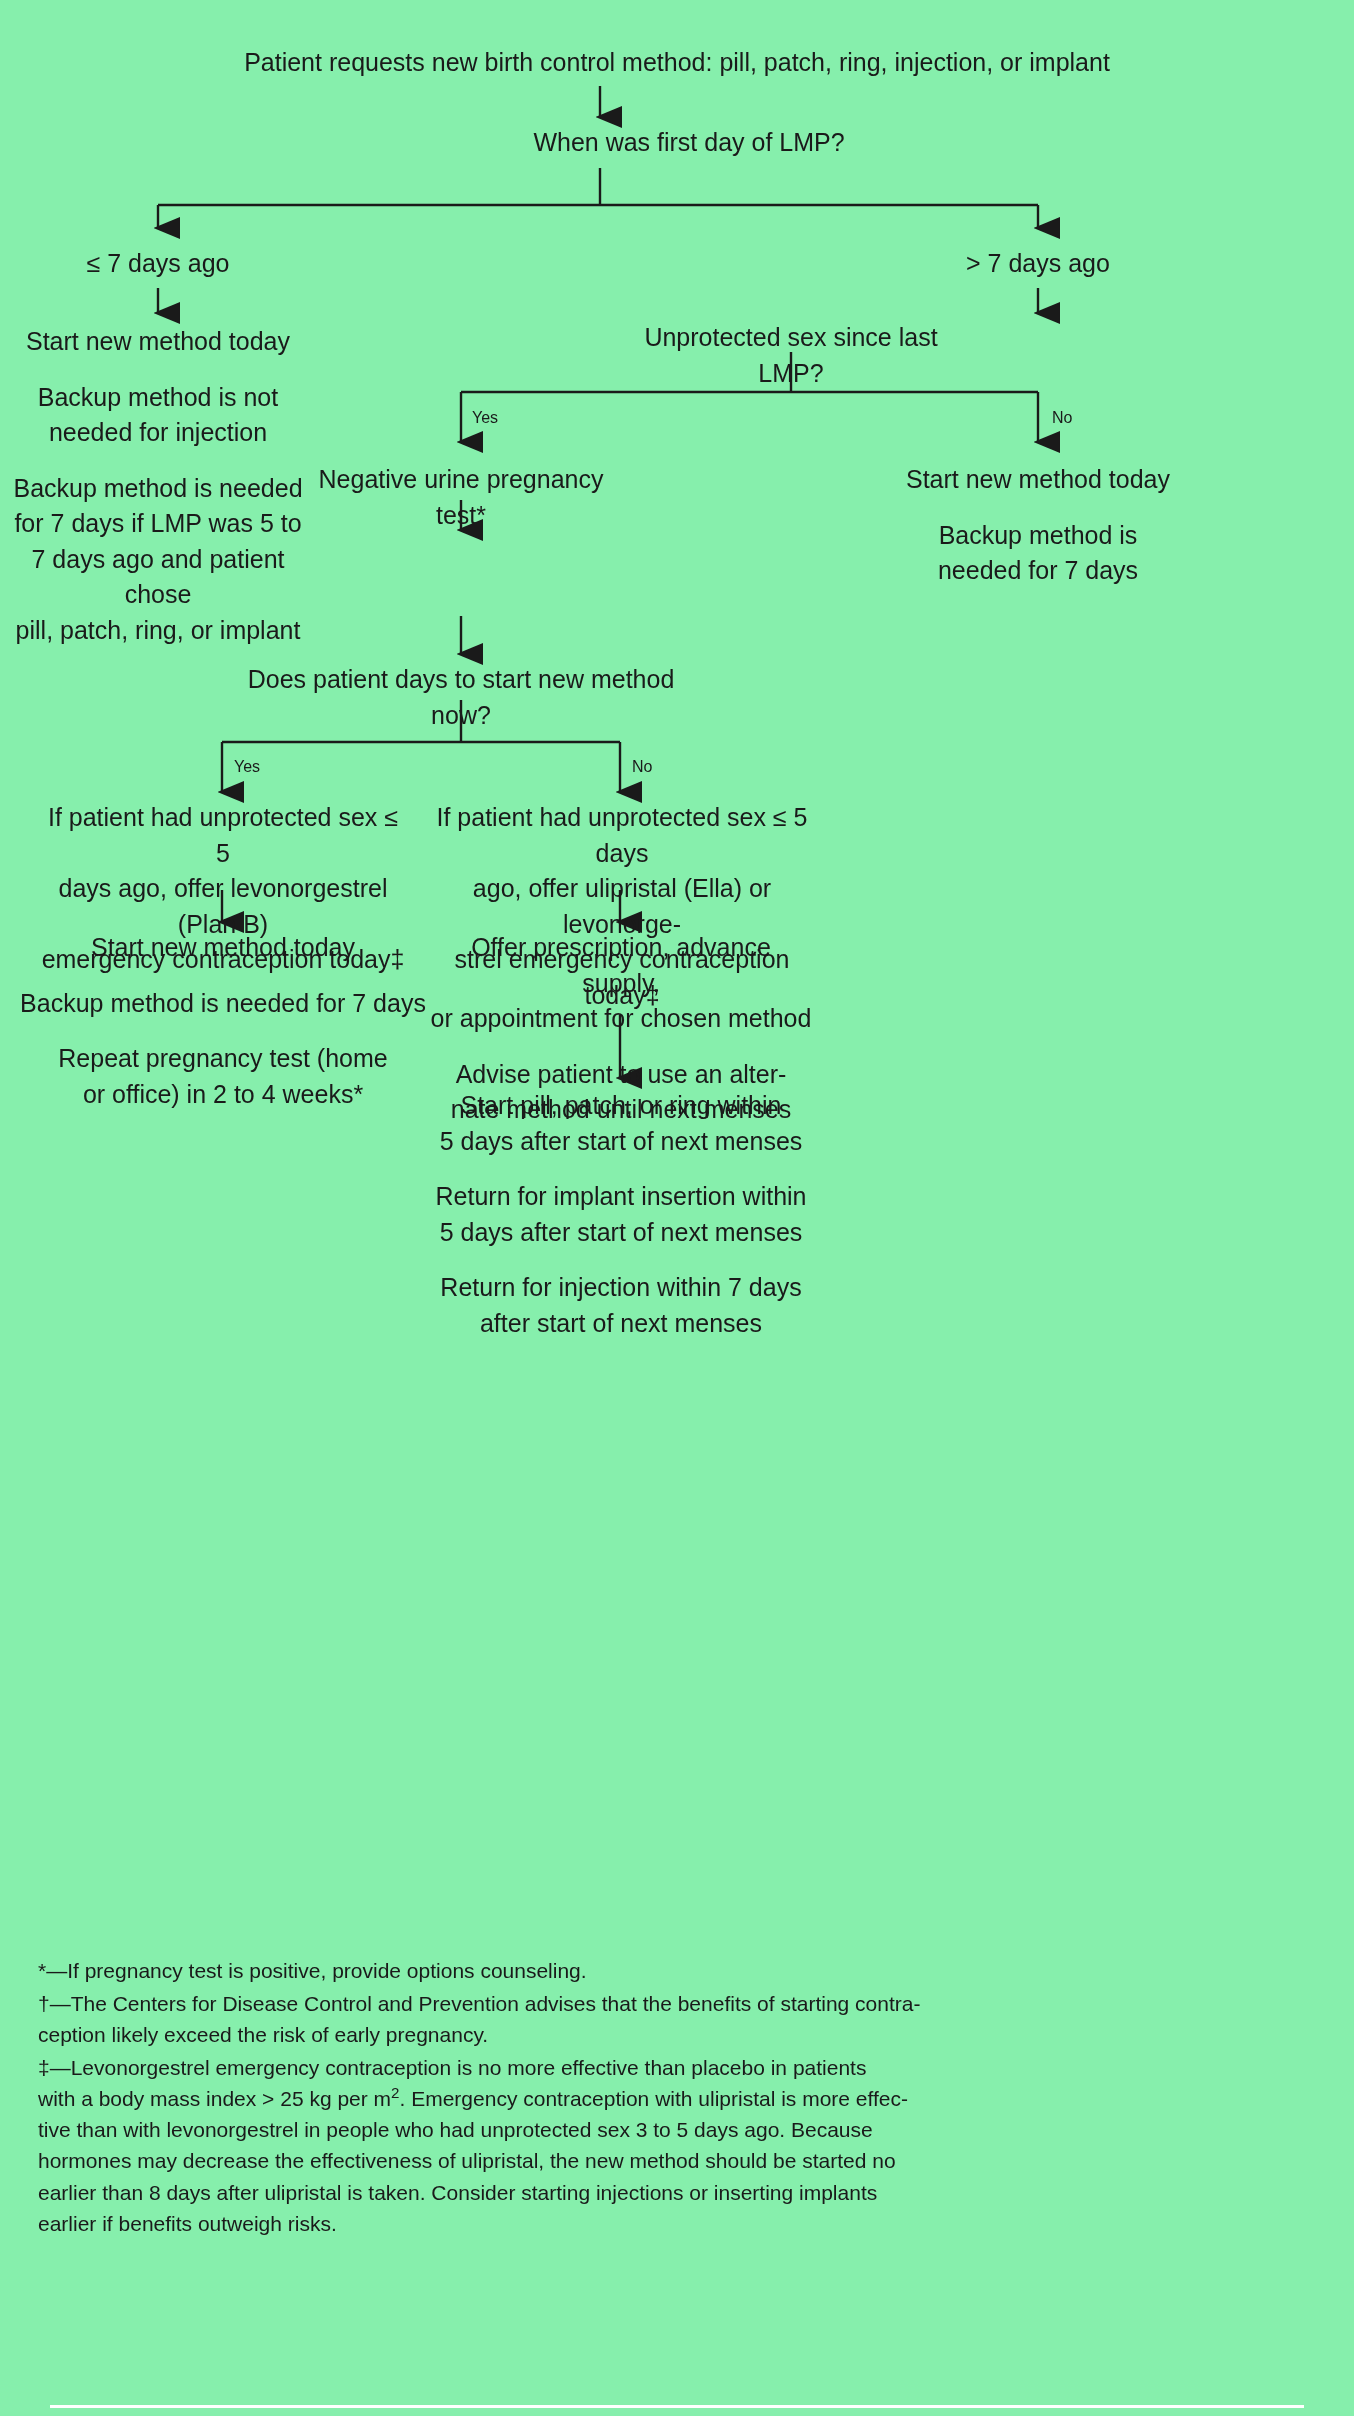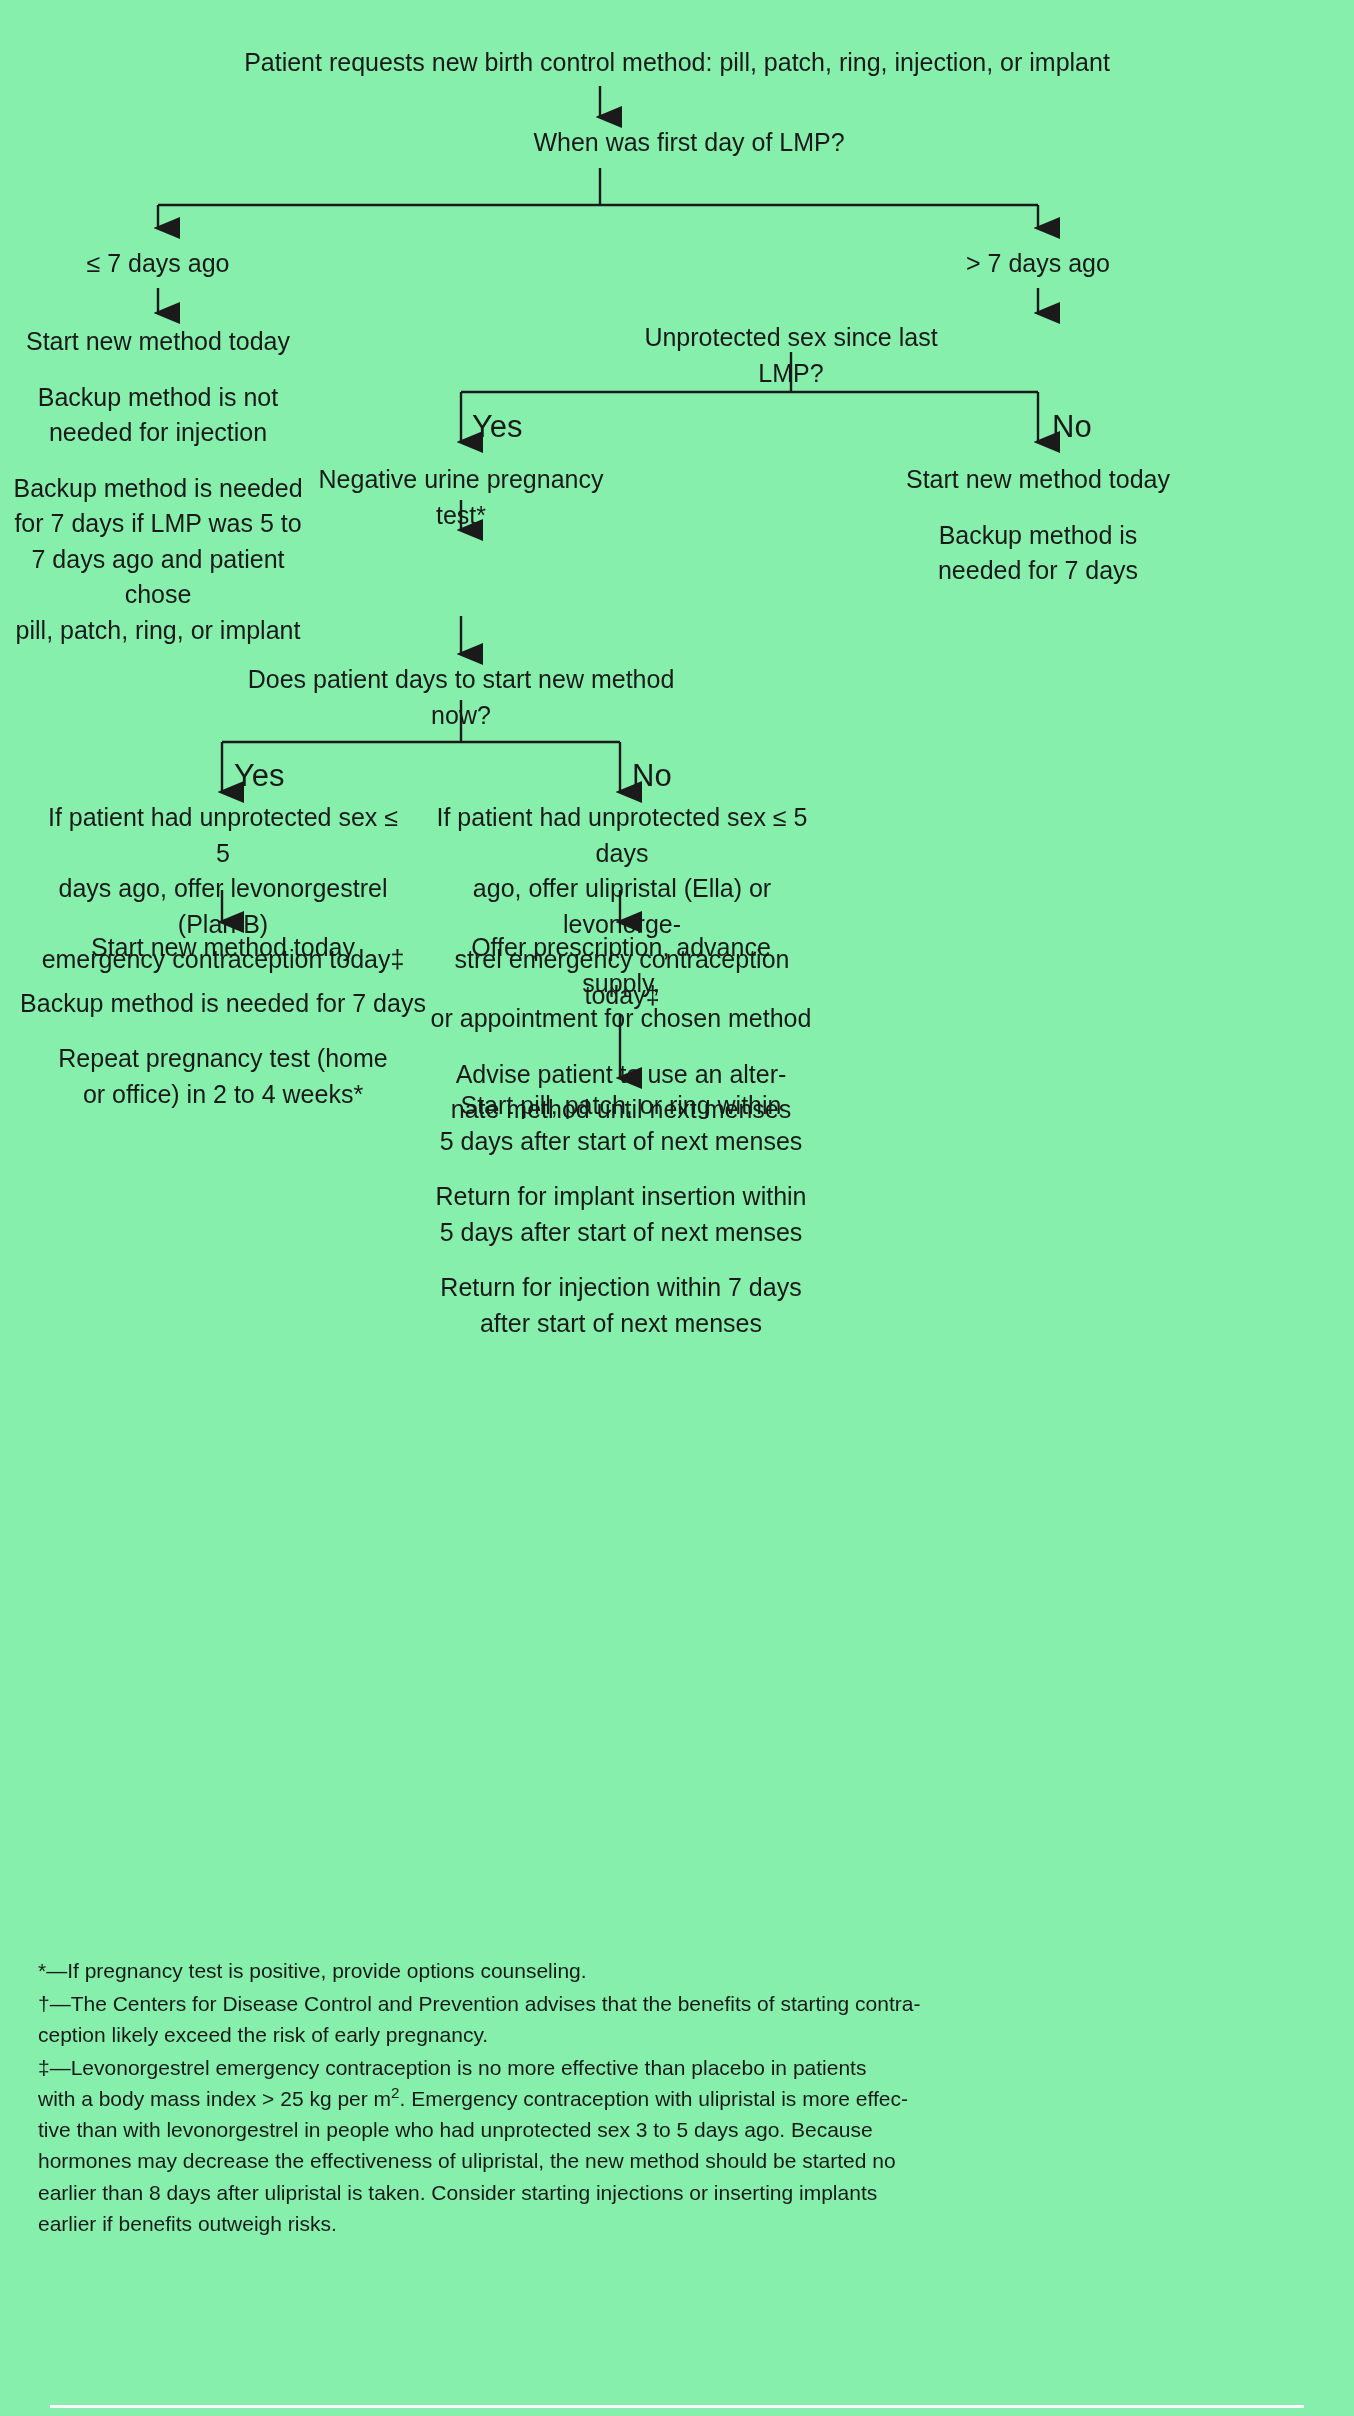--- a/index.html
+++ b/index.html
@@ -27,21 +27,21 @@
   .node {
     position: absolute;
     text-align: center;
     font-size: 25px;
     line-height: 1.42;
     color: #1a1a1a;
     white-space: pre-line;
   }
   .edge-label {
     position: absolute;
-    font-size: 31px;
+    font-size: 16px;
     line-height: 1.2;
     color: #1a1a1a;
   }
   .grp {
     position: absolute;
   }
   .grp .node {
     position: static;
     display: block;
   }

